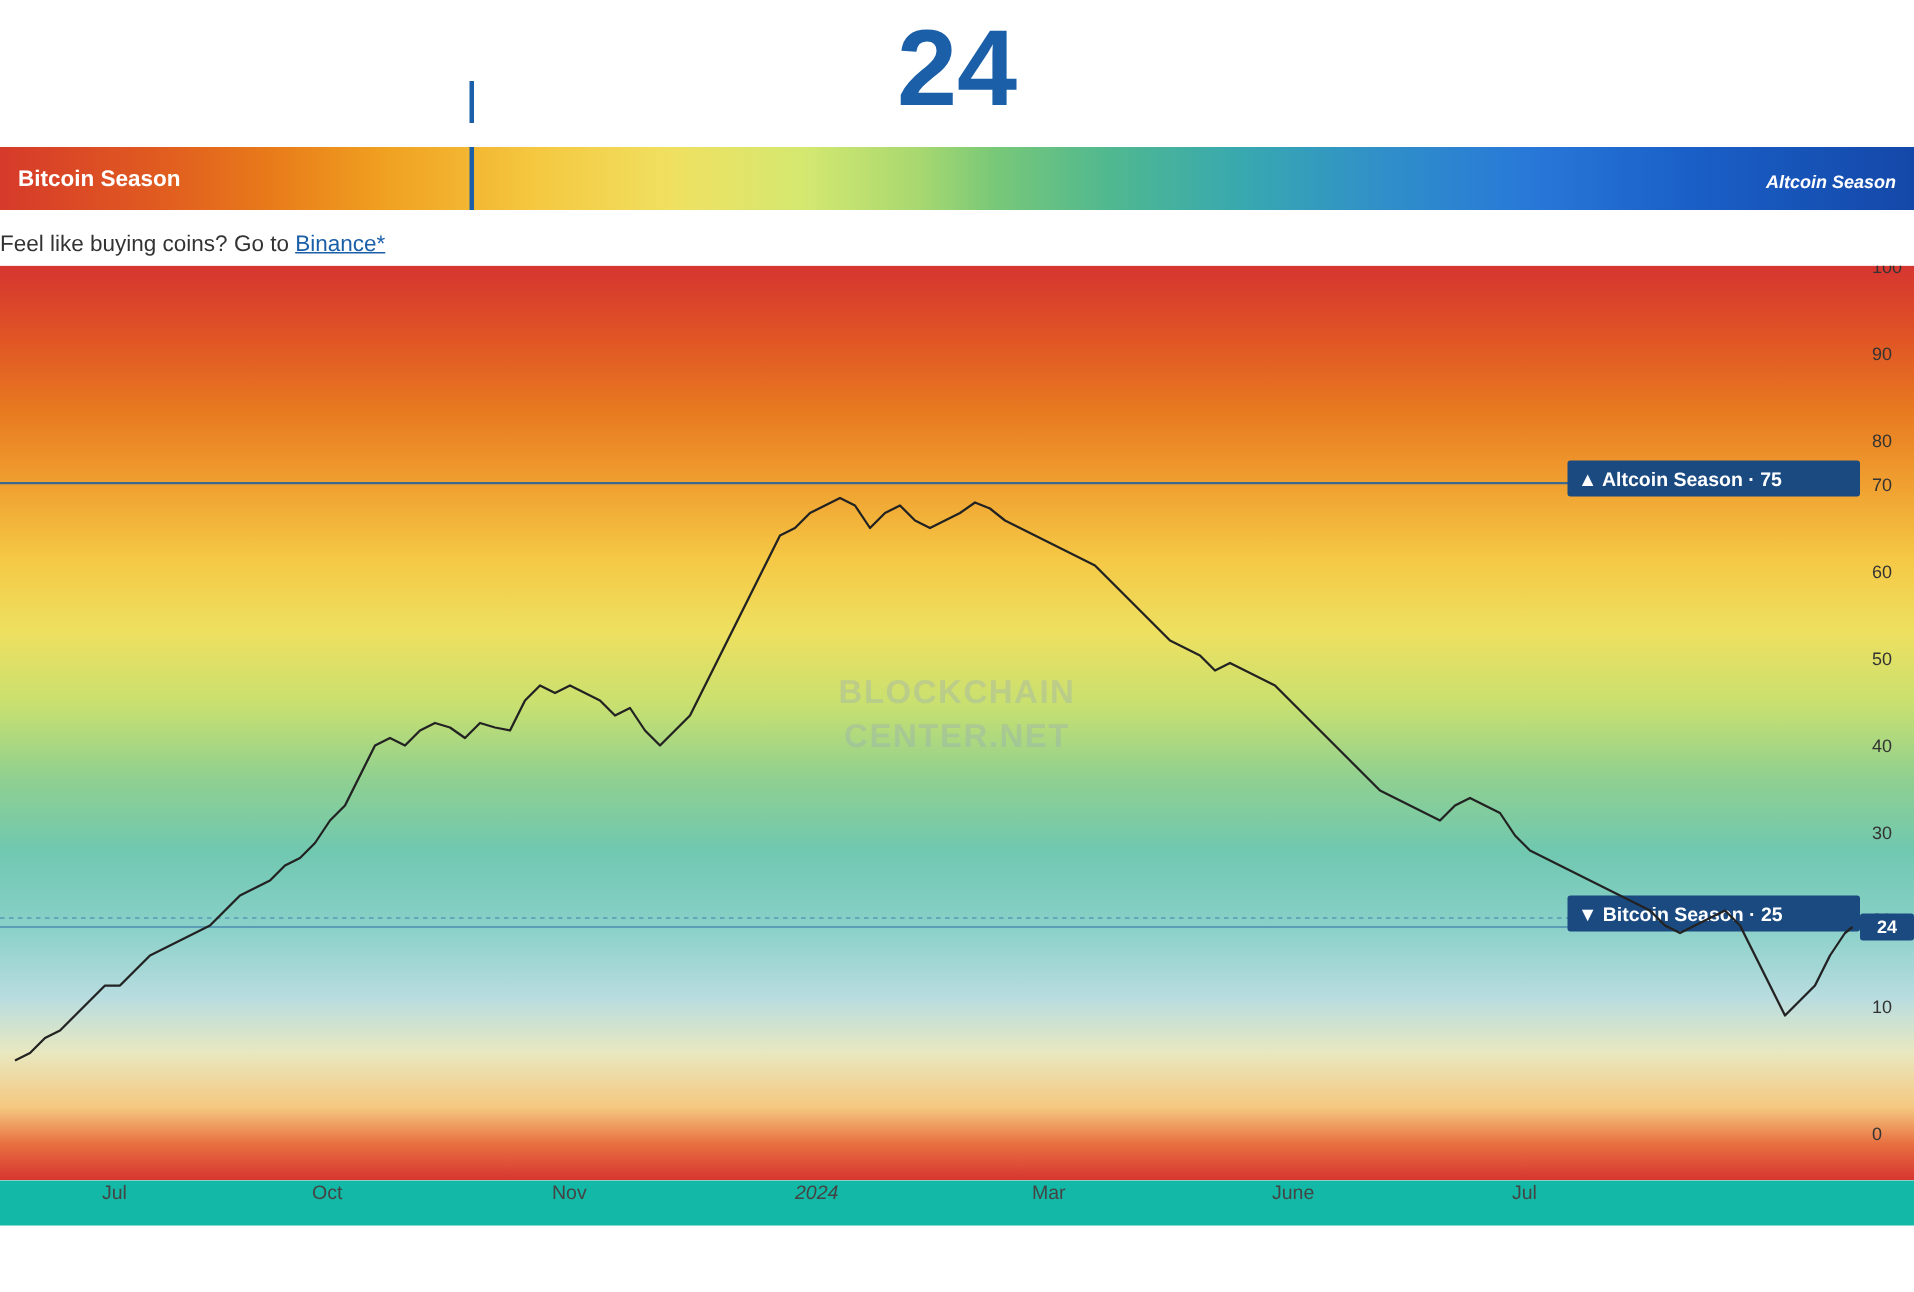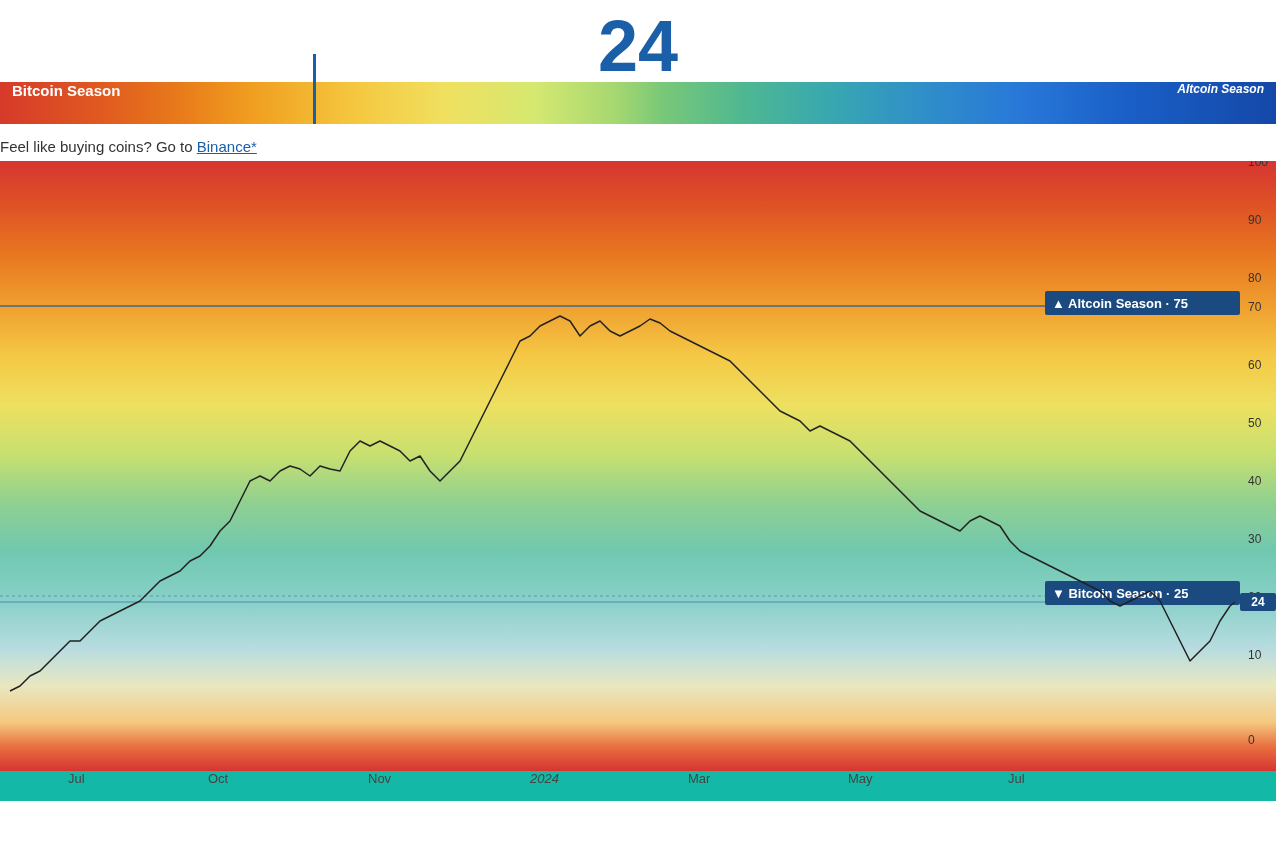--- a/index.html
+++ b/index.html
@@ -52,23 +52,24 @@
         #a8d870 48%,
         #78c878 52%,
         #50b890 58%,
         #38a8b0 65%,
         #3090c8 72%,
         #2878d8 80%,
         #1a60c8 88%,
         #1448a8 100%
       );
       display: flex;
-      align-items: flex-start;
+      align-items: flex-end;
       justify-content: space-between;
-      padding: 0 12px;
+      padding: 12px 12px;
+      margin-top: 16px;
     }
     .bar-label-left {
       color: #fff;
       font-weight: bold;
       font-size: 15px;
     }
     .bar-label-right {
       color: #fff;
       font-weight: bold;
       font-size: 12px;
@@ -328,24 +329,28 @@
         1190,500
         1200,490
         1210,480
         1220,460
         1230,445
         1235,441
       " fill="none" stroke="#222" stroke-width="1.5" stroke-linejoin="round"></polyline>
 
   </svg>
 
+  <div class="watermark">
+    <span>BLOCKCHAIN</span><br>
+    <span>CENTER.NET</span>
+  </div>
 
 </div>
 
 <div style="position:relative; width:100%; height:30px; background:#14b8a6;">
   <span class="x-label" style="left:68px;">Jul</span>
   <span class="x-label" style="left:208px;">Oct</span>
   <span class="x-label" style="left:368px;">Nov</span>
   <span class="x-label" style="left:530px;font-style:italic;">2024</span>
   <span class="x-label" style="left:688px;">Mar</span>
-  <span class="x-label" style="left:848px;">May</span>
+  <span class="x-label" style="left:848px;">June</span>
   <span class="x-label" style="left:1008px;">Jul</span>
 </div>
 
 </body></html>

